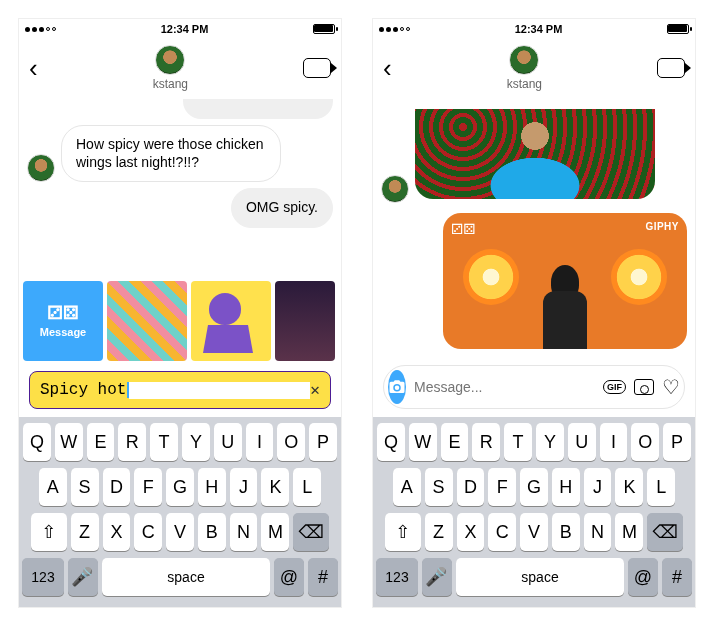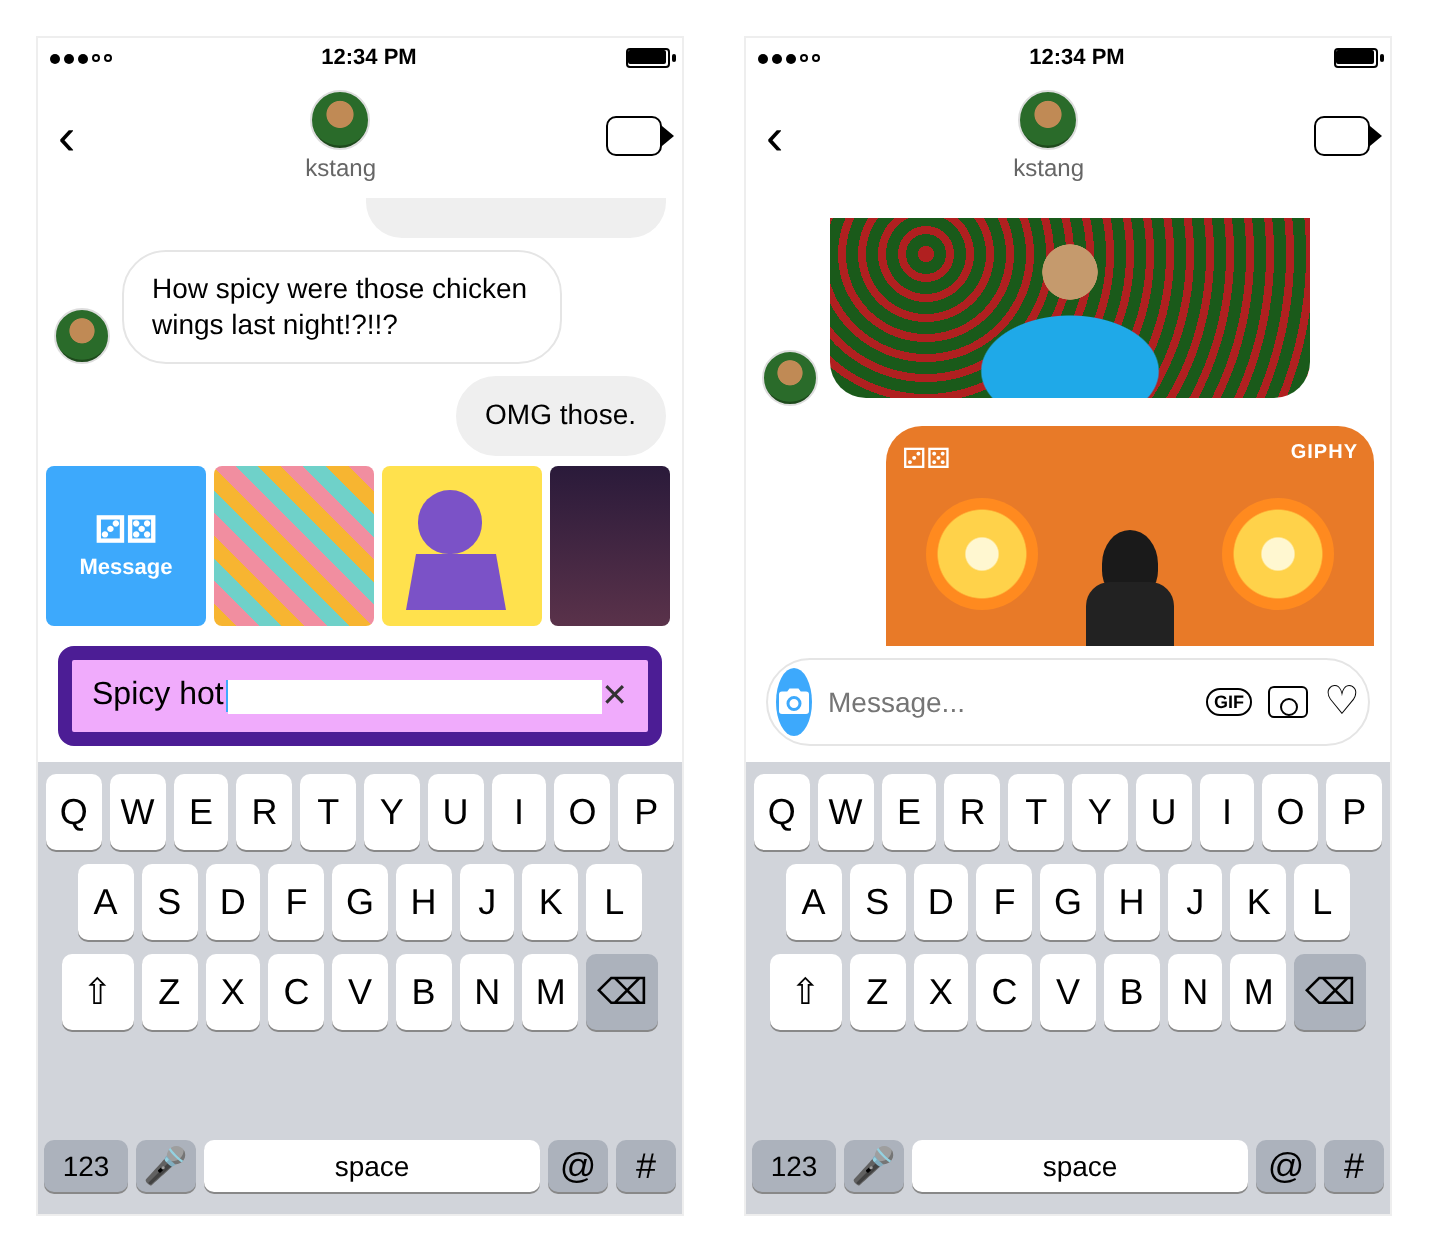--- a/index.html
+++ b/index.html
@@ -95,22 +95,22 @@
   }
   .tile.t2::after {
     content:""; position:absolute; top:44px; left:12px; width:50px; height:28px;
     background:#7b52c7; clip-path: polygon(10% 0,90% 0,100% 100%,0 100%);
   }
   .tile.t3 { background:linear-gradient(#2a1a3a,#5a324a); width:60px;}
   .dice { font-size:18px; line-height:1; margin-bottom:4px; }
 
   
   .searchbar {
-    margin: 6px 10px 8px; background:#f0abfc; border:7px solid #4c1d95; border-radius:8px;
-    display:flex; align-items:center; padding:8px 10px;
+    margin: 6px 10px 8px; background:#fde047; border:1px solid #4c1d95; border-radius:8px;
+    display:flex; align-items:center; padding:8px 10px;font-family:Liberation Mono, monospace;
   }
   .searchbar input {
     border:none; outline:none; flex:1; font-size:15px; font-family:inherit;
   }
   .xicon { font-size:16px; color:#333; }
 
   
   .compose {
     display:flex; align-items:center; gap:8px; margin:6px 10px 8px;
     border:1px solid #e5e5e5; border-radius:22px; padding:4px 8px 4px 4px;
@@ -175,21 +175,21 @@
     background:#d1d4da; padding:6px 3px 4px; user-select:none; margin-top:auto;
   }
   .kbr { display:flex; gap:4px; justify-content:center; margin-bottom:7px;}
   .key {
     background:#fff; border-radius:5px; box-shadow:0 1px 0 #888;
     width:27.8px; height:38px; display:flex; align-items:center; justify-content:center;
     font-size:18px;
   }
   .key.shift { width:36px; background:#fff;}
   .key.bksp { width:36px; background:#acb2bc;}
-  .kbr.bottom .key { height:26px;margin-top:48px; }
+  .kbr.bottom .key { height:38px; }
   .key.k123 { width:42px; font-size:14px; background:#acb2bc;}
   .key.mic { width:30px; background:#acb2bc;}
   .key.space { flex:1; font-size:14px;}
   .key.at { width:30px; background:#acb2bc;}
   .key.hash { width:30px; background:#acb2bc;}
 
   .cursor { display:inline-block; width:1.5px; height:16px; background:#3da9fc; vertical-align:middle; margin-left:1px;}
 </style>
 </head>
 <body>
@@ -221,21 +221,21 @@
   <div class="chat">
     <div class="stub"></div>
     <div class="row">
       <div class="avatar small"></div>
       <div class="bubble">
         <span>How spicy were those chicken wings last night!?!!?</span>
       </div>
     </div>
     <div class="row right">
       <div class="bubble grey">
-        <span>OMG those.</span>
+        <span>OMG spicy.</span>
       </div>
     </div>
   </div>
 
   <div class="gifstrip">
     <div class="tile random">
       <div class="dice">⚂⚄</div>
       <div>Message</div>
     </div>
     <div class="tile t1"></div>

